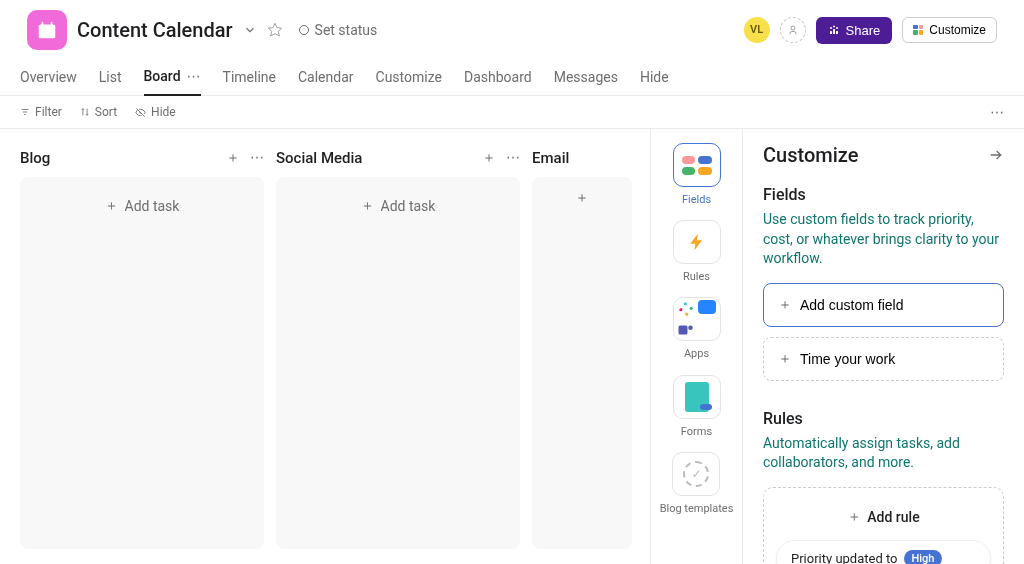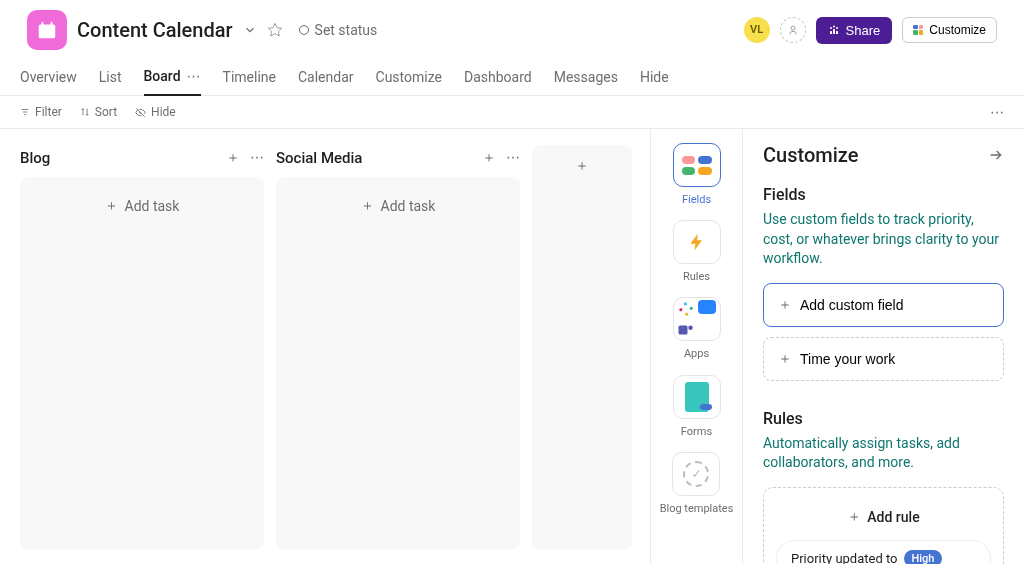--- a/index.html
+++ b/index.html
@@ -202,20 +202,23 @@
         </div>
       </div>
       <div class="col-body">
         <div class="addtask">
           <span class="plus-ic">＋</span>
           <span>Add task</span>
         </div>
       </div>
     </div>
     <div class="col partial">
+      <div class="col-head">
+        <div class="col-title">Email</div>
+      </div>
       <div class="col-body">
         <span class="plus-ic">＋</span>
       </div>
     </div>
   </div>
 
   <div class="strip">
     <div class="strip-item active">
       <div class="strip-tile">
           <div class="pills">

